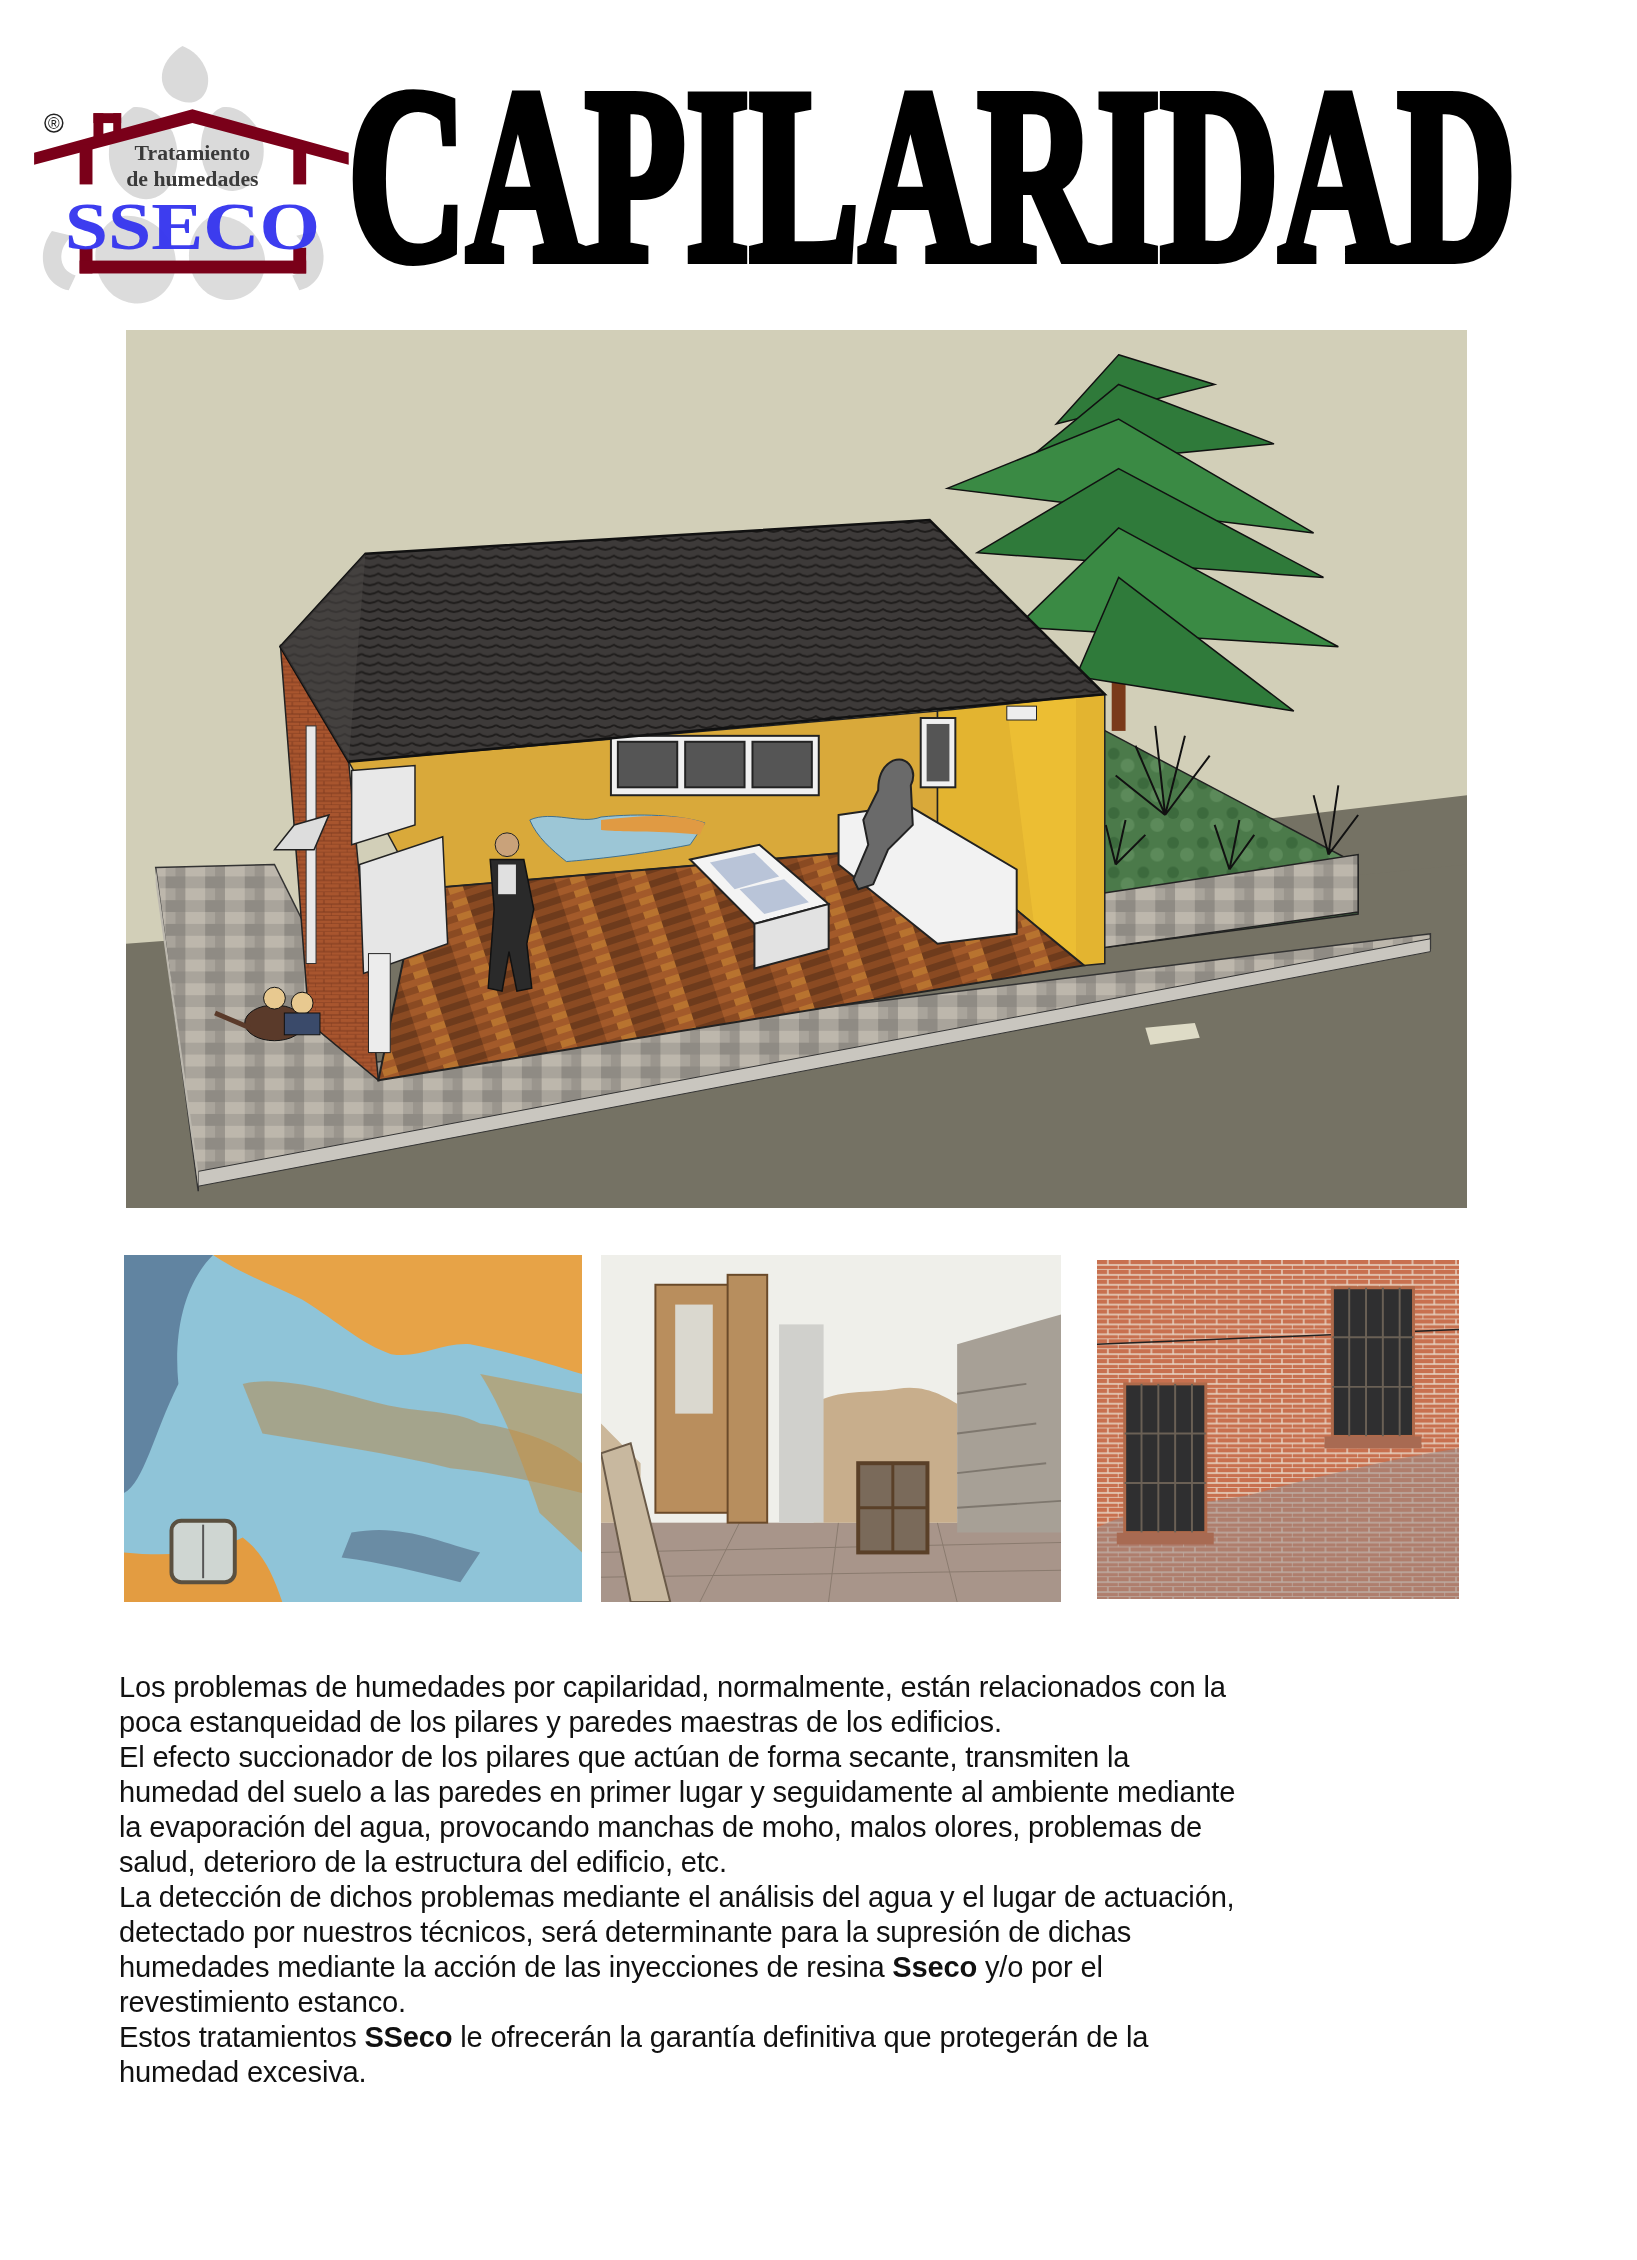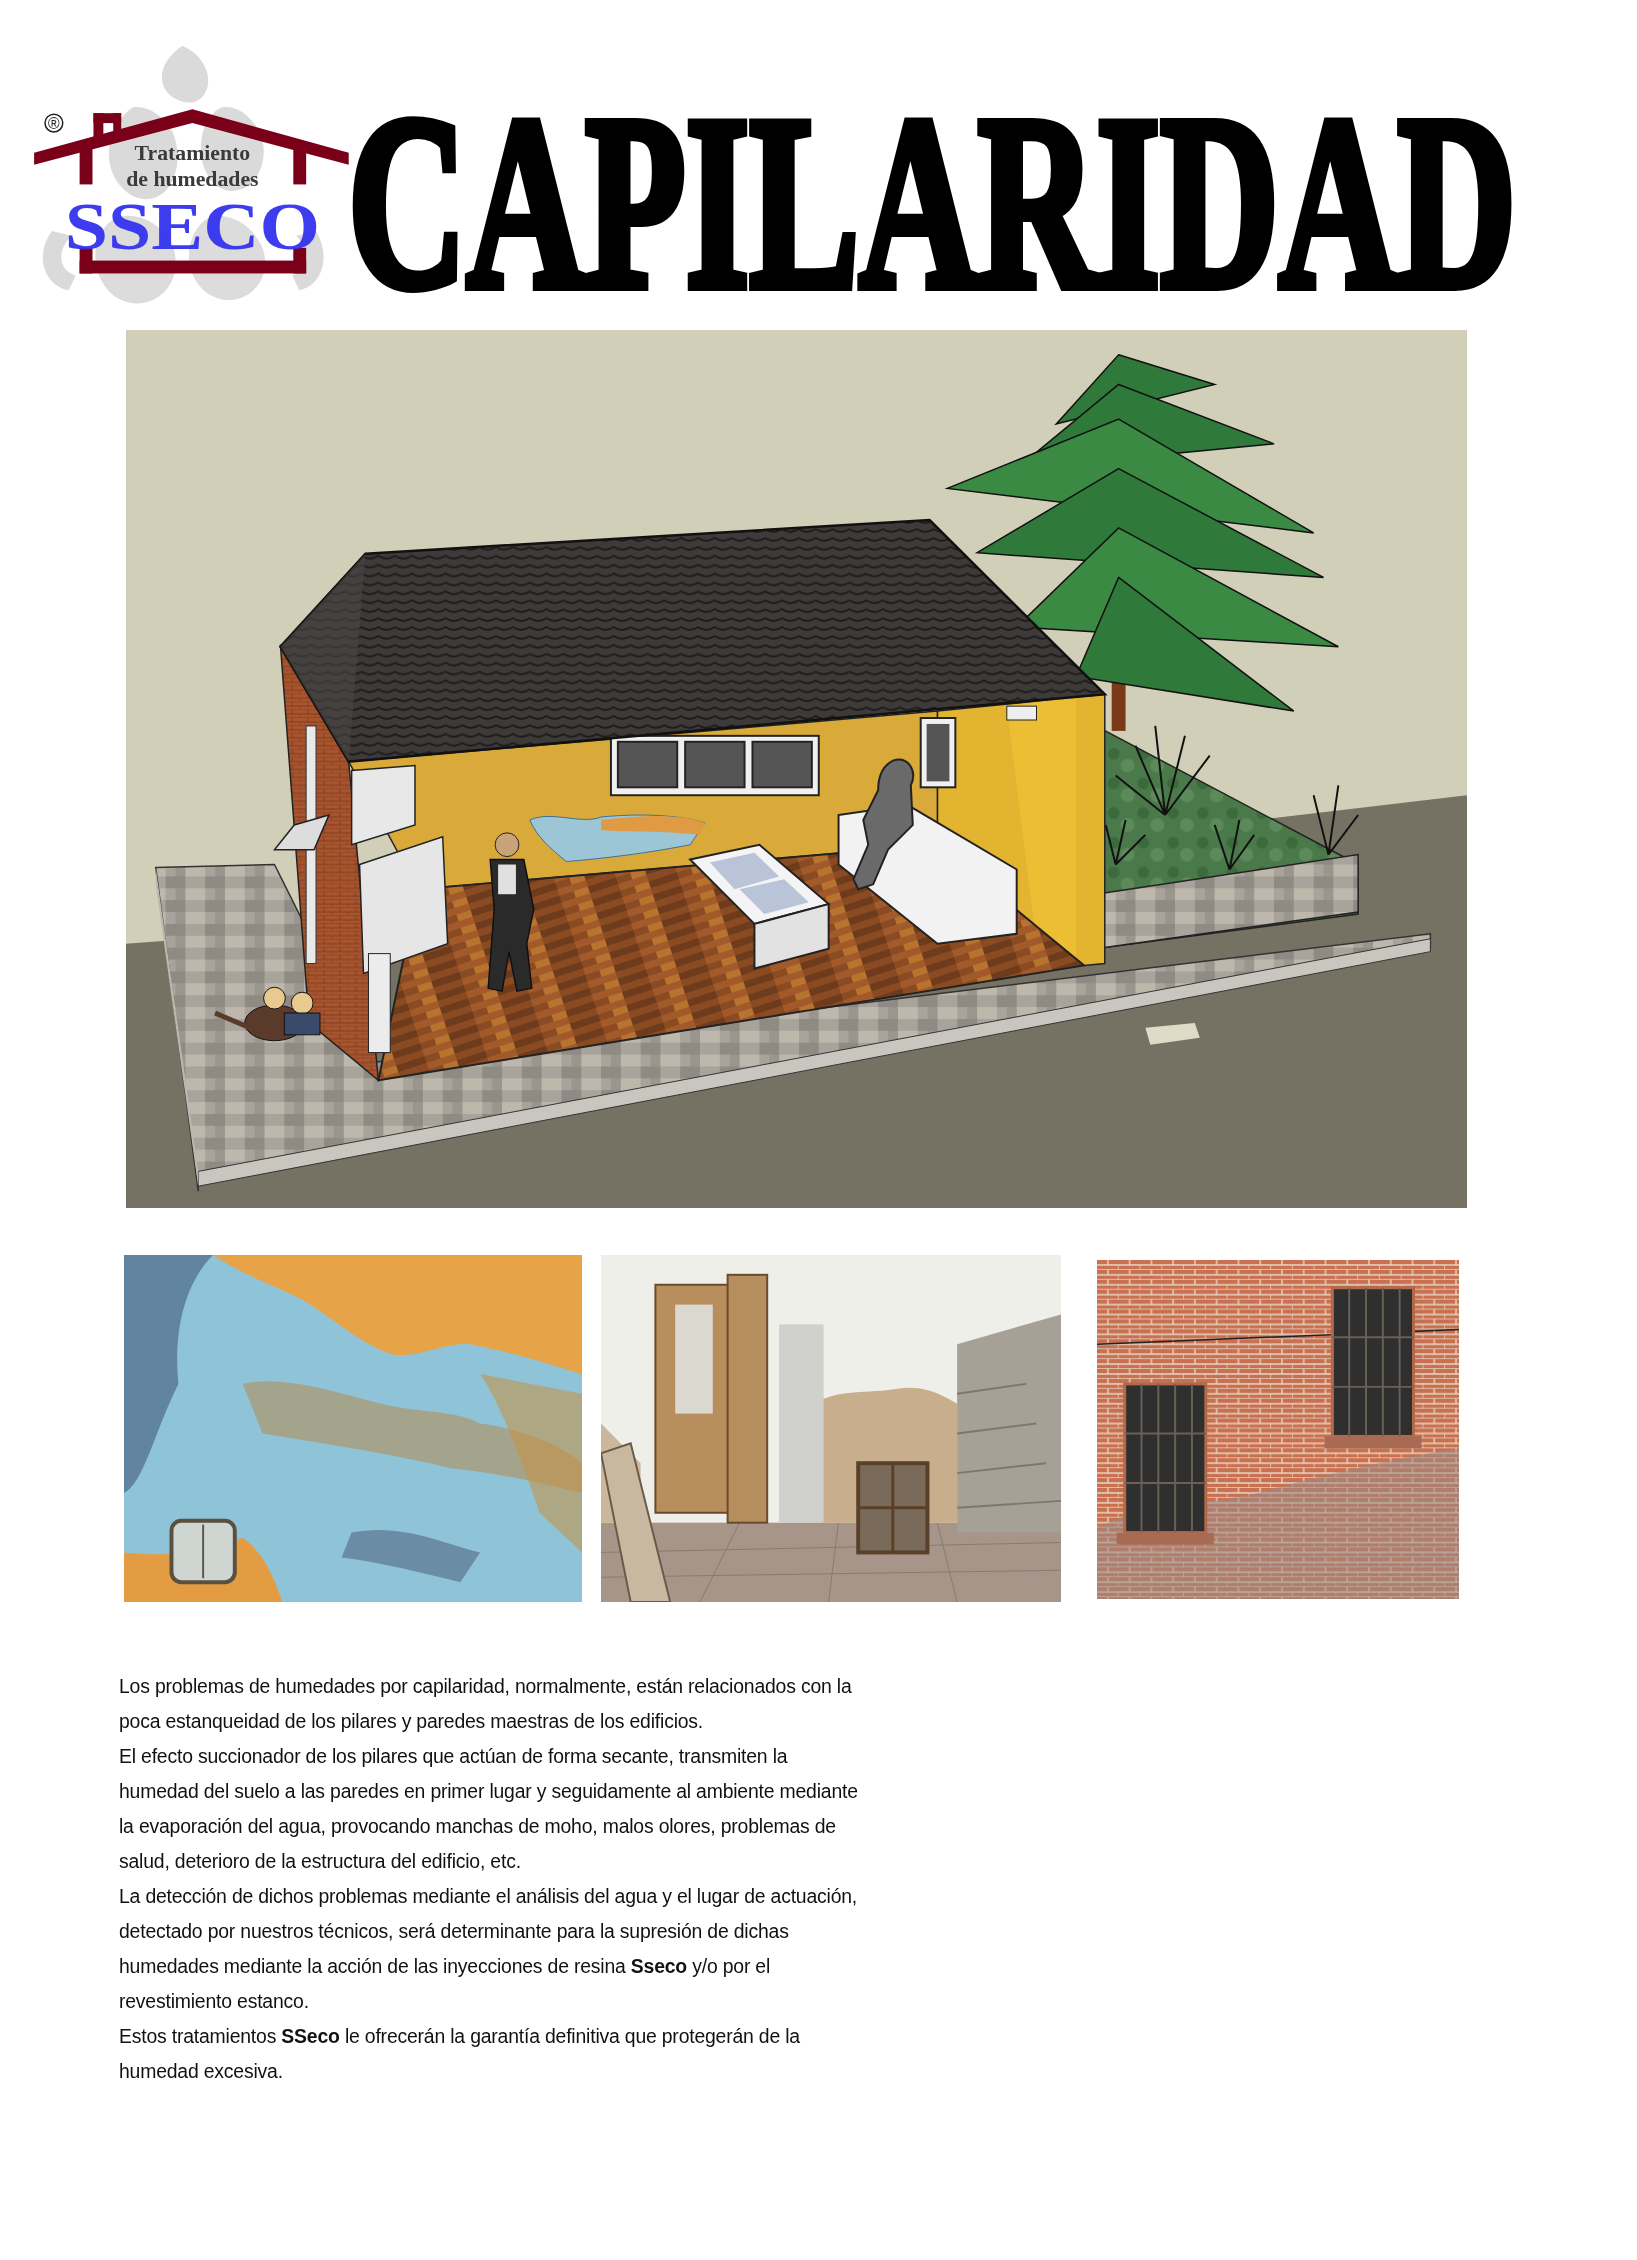--- a/index.html
+++ b/index.html
@@ -1,29 +1,29 @@
 <!DOCTYPE html>
 <html><head>
 <meta charset="utf-8">
 <style>
   html, body { margin:0; padding:0; background:#ffffff; }
   body { width:1638px; height:2260px; position:relative; overflow:hidden; font-family:"Liberation Sans", sans-serif; }
   .abs { position:absolute; }
   #logo { left:14px; top:38px; width:337px; height:277px; }
   #logo svg { width:100%; height:100%; }
-  #title { left:348px; top:100px; width:1178px; height:198px; }
+  #title { left:348px; top:73px; width:1178px; height:198px; }
   #title svg { width:100%; height:100%; }
   #hero { left:126px; top:330px; width:1341px; height:878px; background:#d2cfb8; overflow:hidden; }
   #hero svg { width:100%; height:100%; display:block; }
   .photo { top:1255px; height:347px; overflow:hidden; }
   .photo svg { width:100%; height:100%; display:block; }
   #photo1 { left:124px; width:458px; }
   #photo2 { left:601px; width:460px; }
   #photo3 { left:1097px; top:1260px; width:362px; height:339px; }
-  #body-text { left:119px; top:1669px; width:1386px; font-family:"Liberation Sans", sans-serif; font-size:20px; line-height:35px; color:#111; letter-spacing:-0.2px; transform-origin:0 0; }
+  #body-text { left:119px; top:1669px; width:1386px; font-family:"Liberation Sans", sans-serif; font-size:30px; line-height:35px; color:#111; letter-spacing:-0.2px; transform-origin:0 0; }
   #body-text .line { display:block; white-space:nowrap; transform:scaleX(0.97); transform-origin:0 0; }
   #body-text b { font-weight:bold; }
 </style>
 </head>
 <body>
 
 <div id="logo" class="abs">
   <svg viewBox="0 0 340 280">
 
     <g fill="#dadada">

